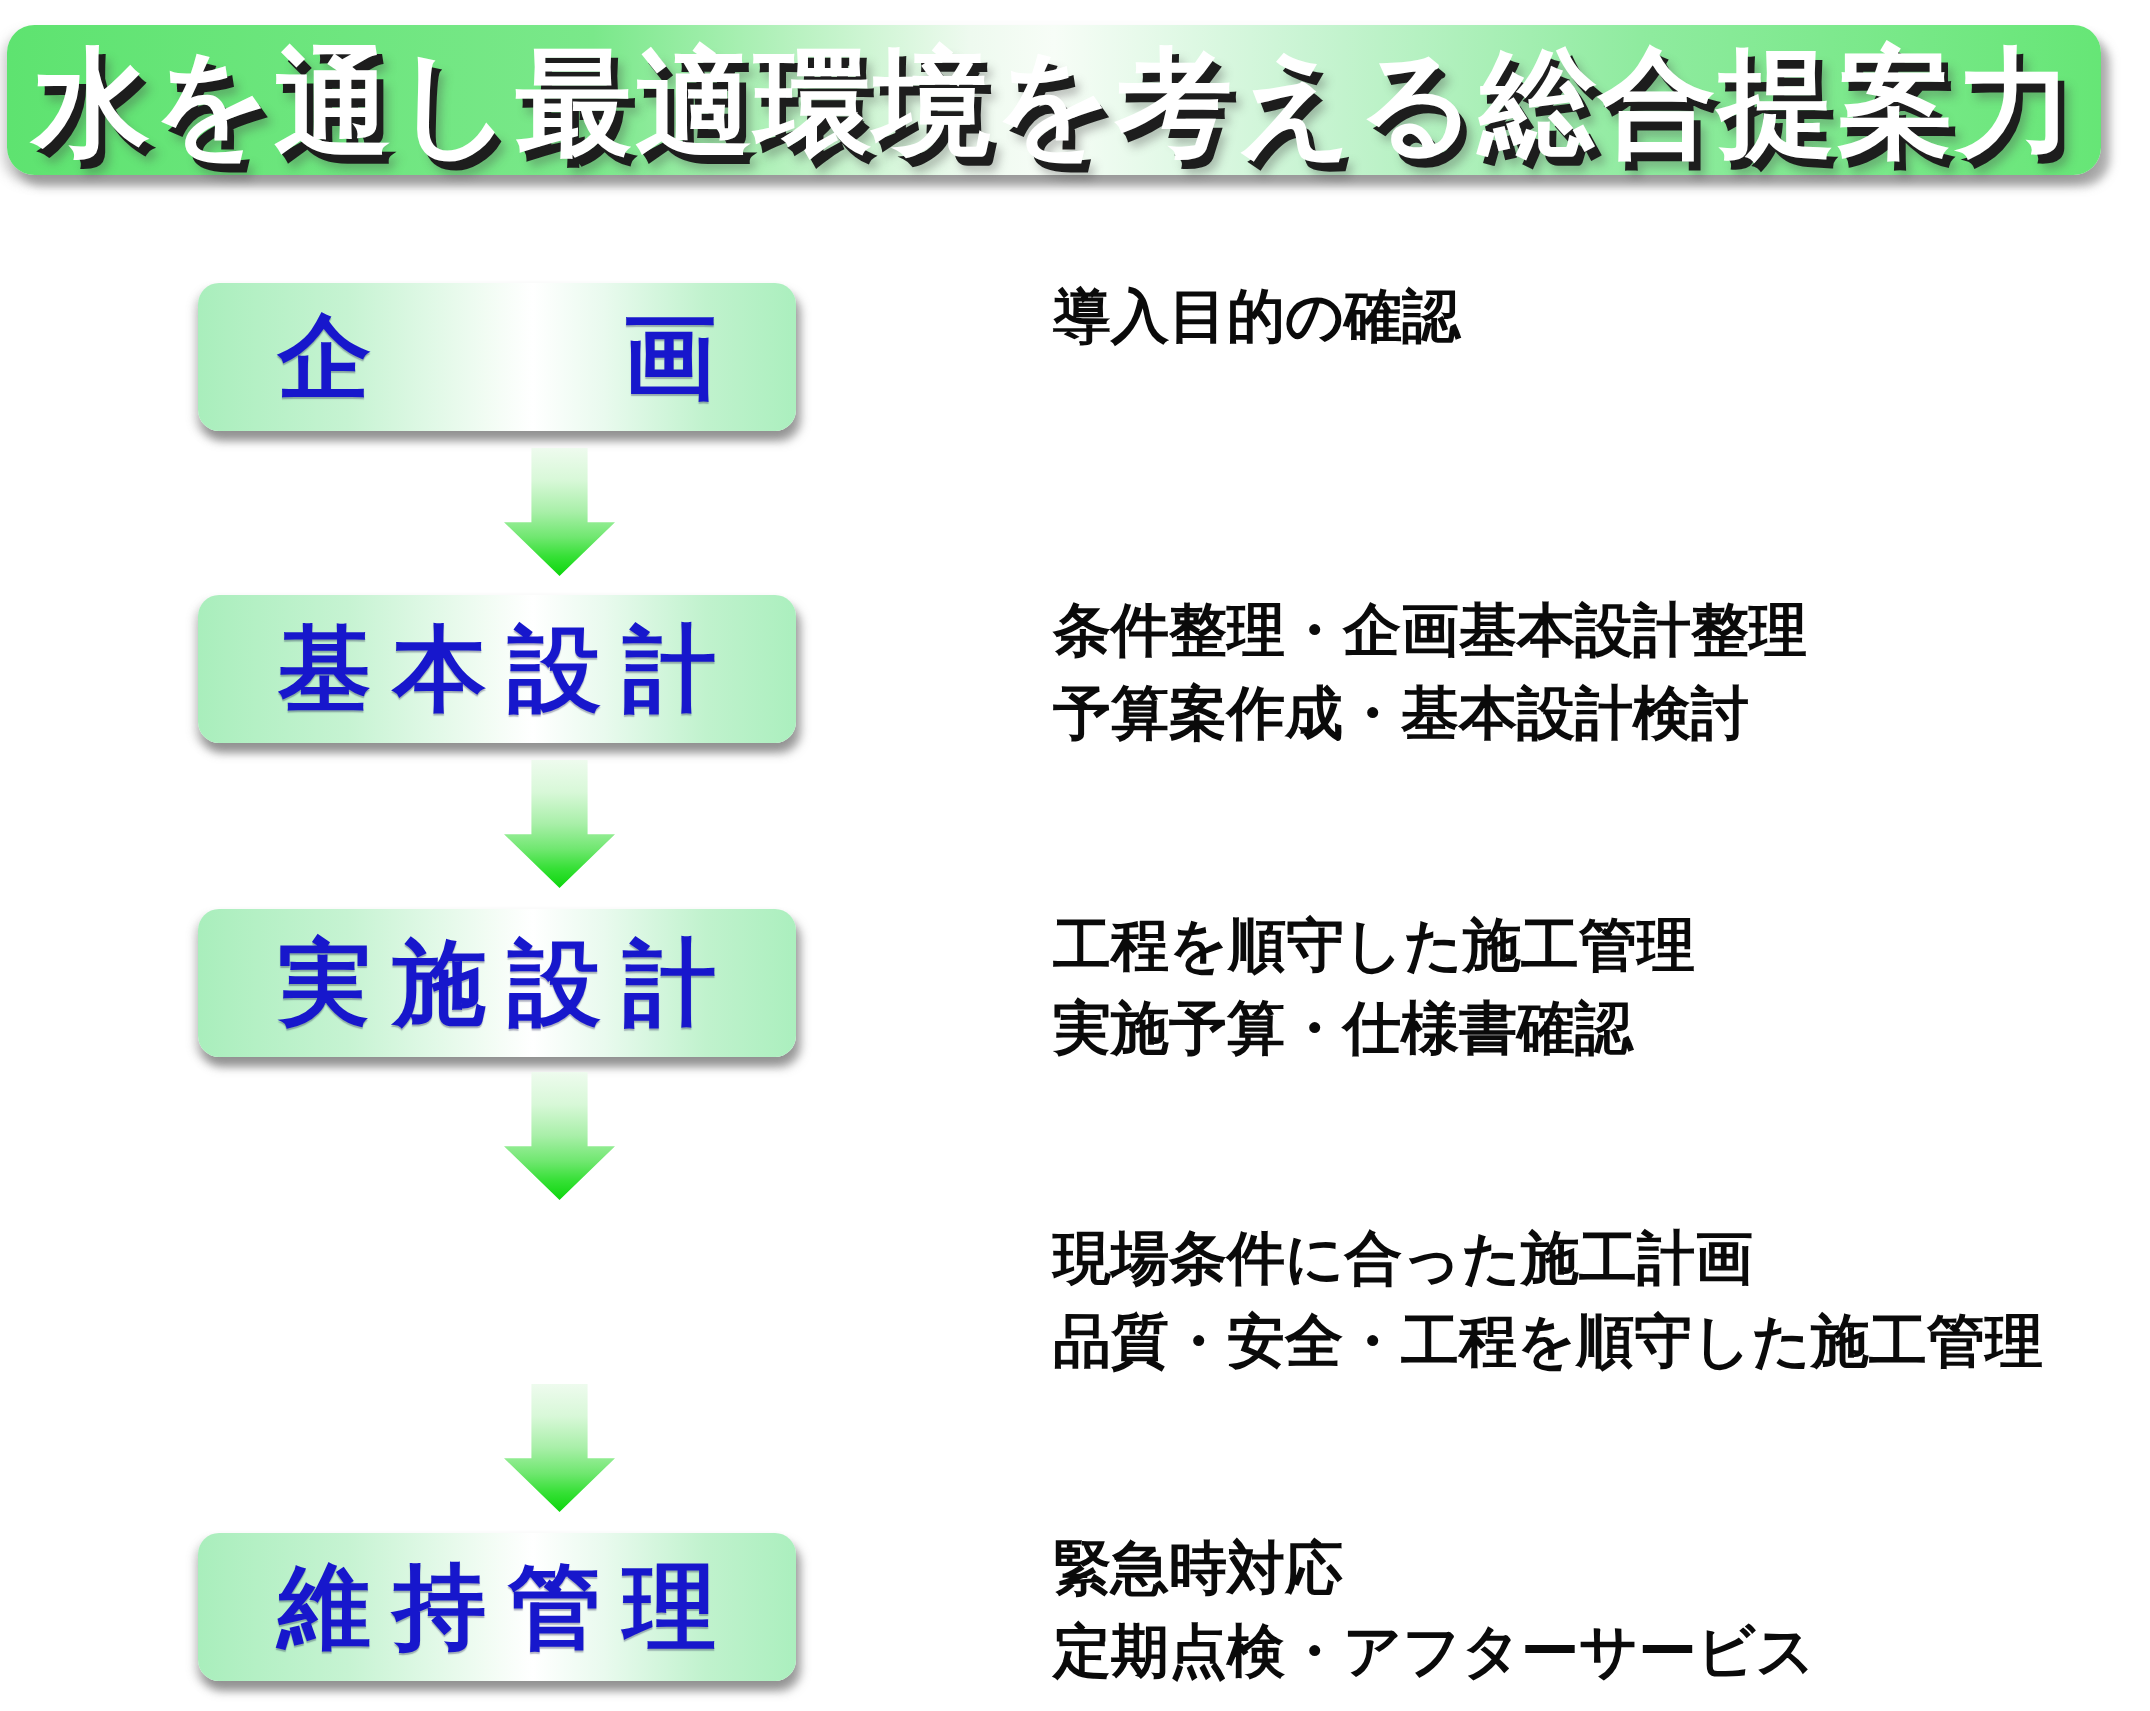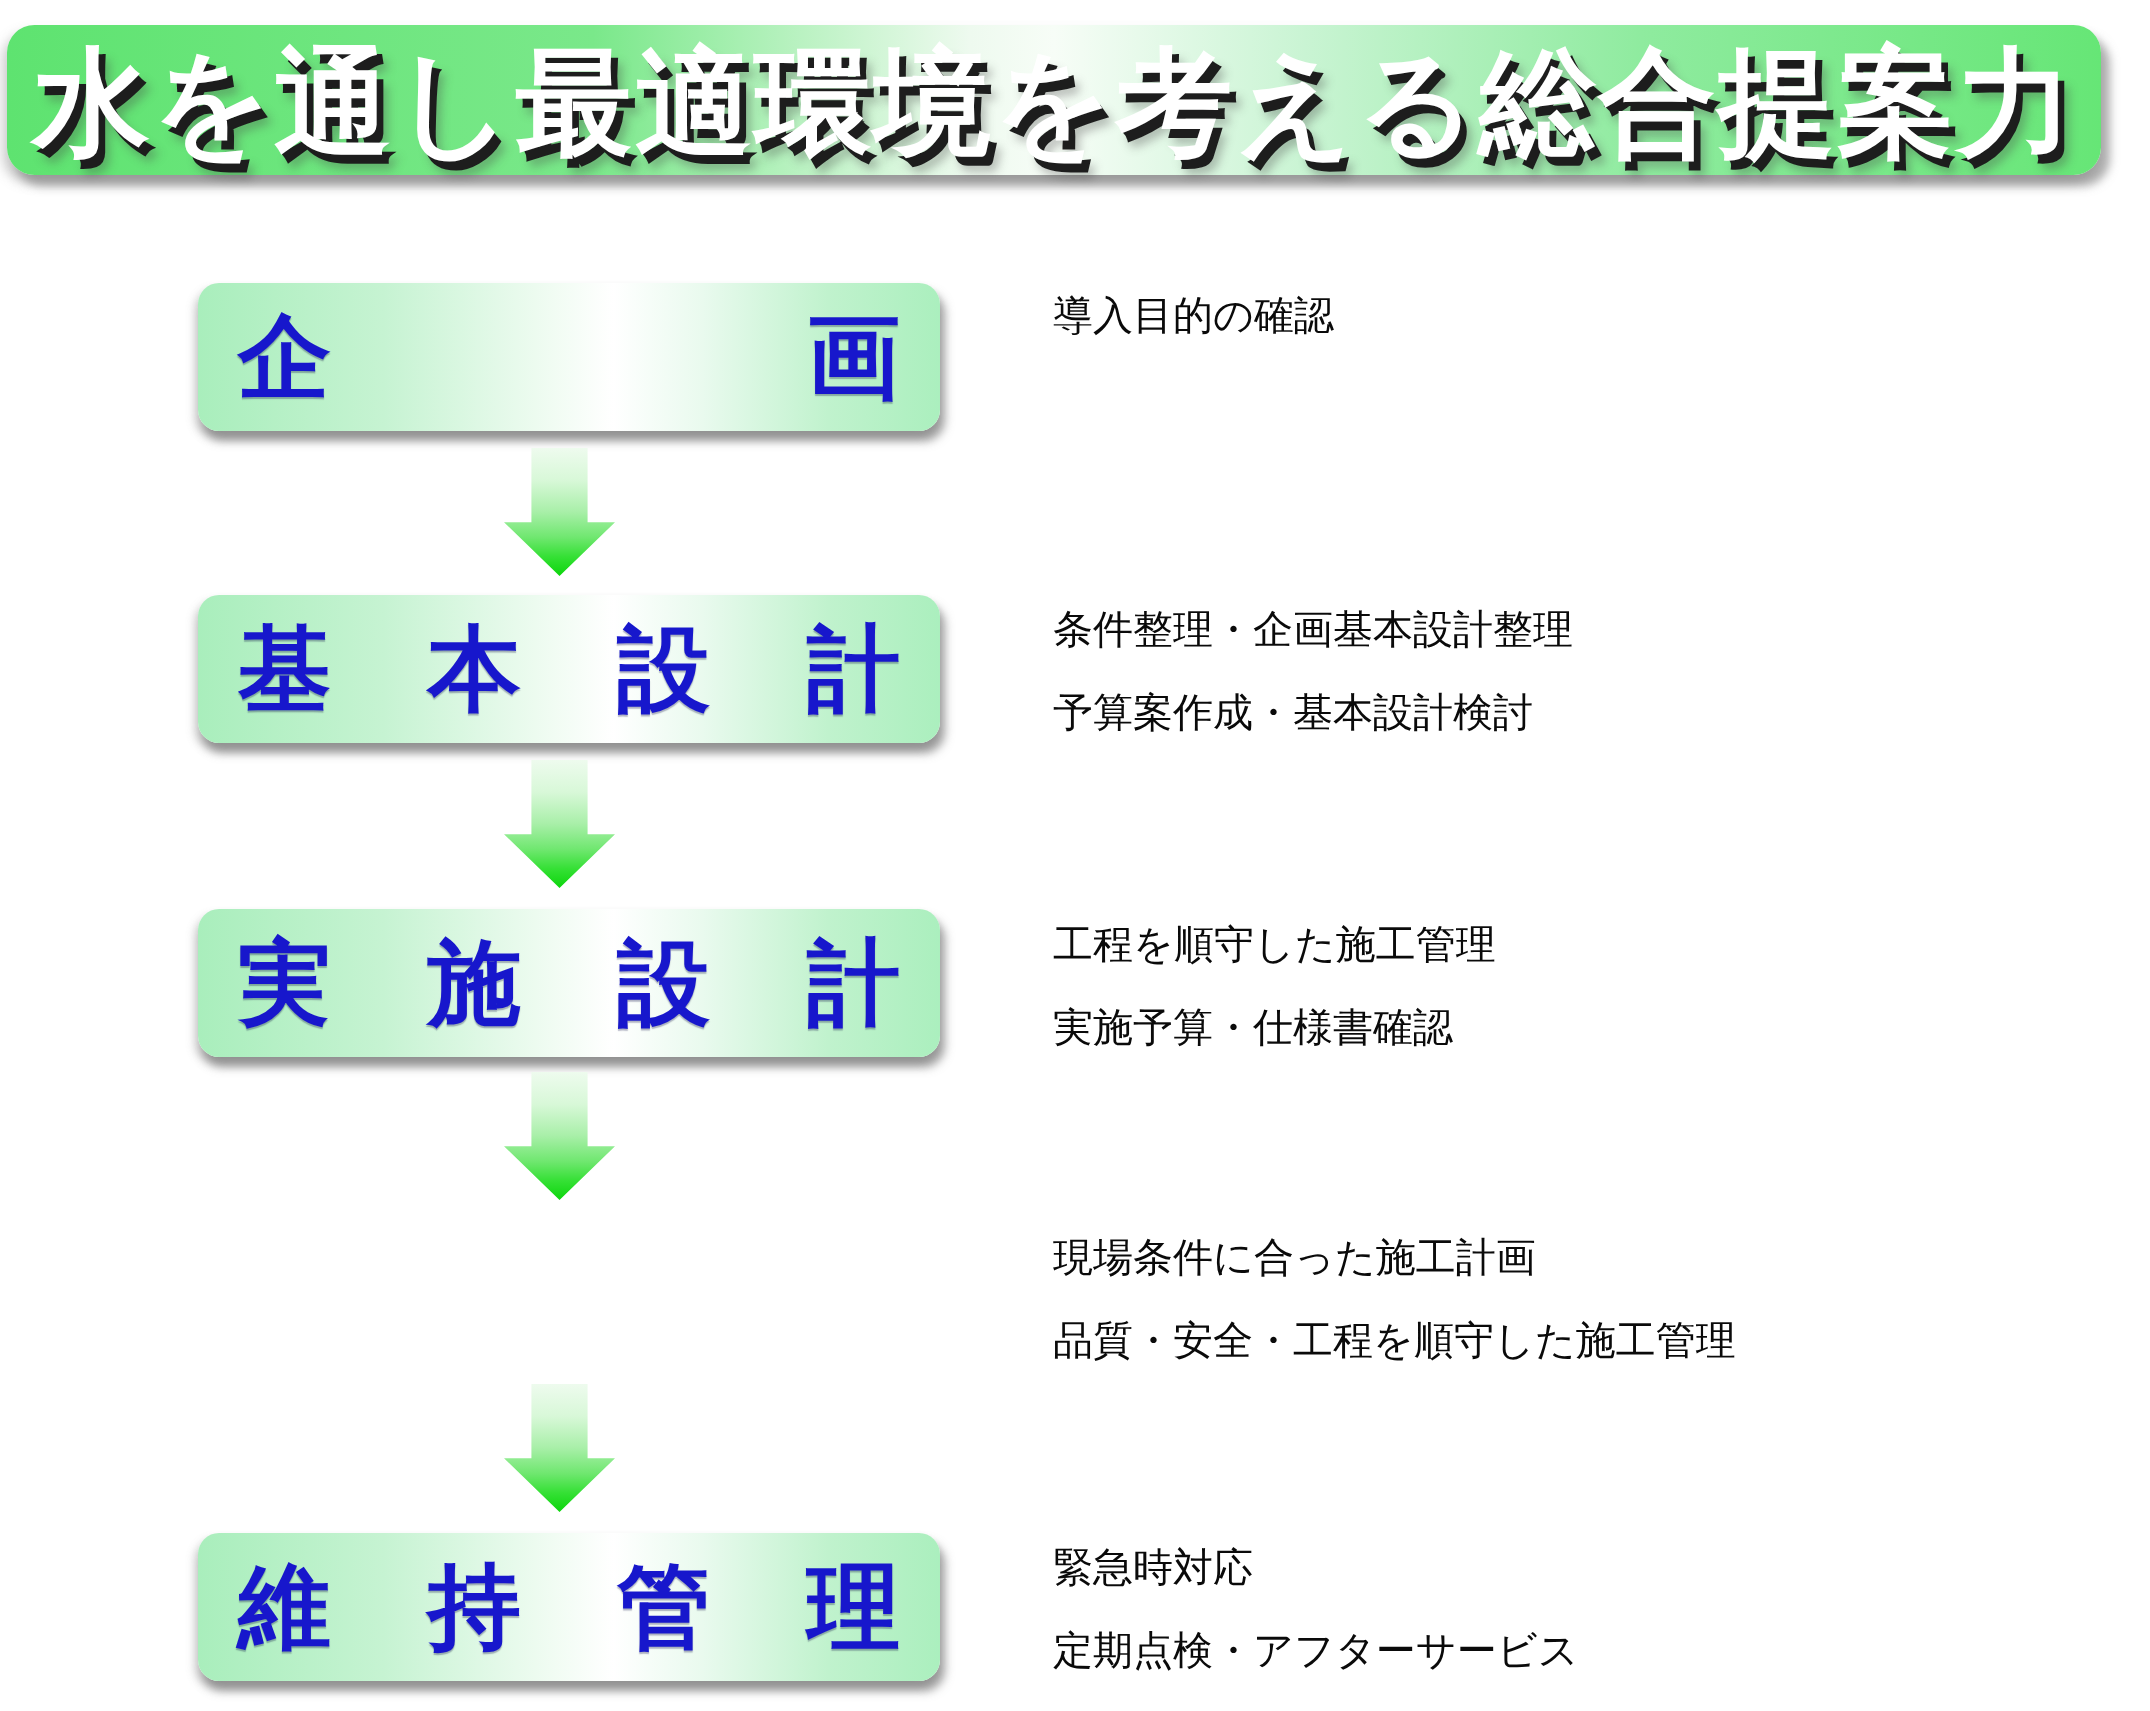--- a/index.html
+++ b/index.html
@@ -27,28 +27,28 @@
     font-size:117px;
     font-weight:bold;
     letter-spacing:2.4px;
     white-space:nowrap;
     text-shadow:6.7px 8.6px 0 #1d1d1d, 11px 14.7px 9.8px rgba(70,70,70,.35);
   }
 
   
   .step-box{
     position:absolute;
-    left:198px;width:742px;height:148px;
+    left:198px;width:598px;height:148px;
     border-radius:21px;
     background:linear-gradient(90deg,
       #a9eebc 0%, #c6f3d2 25%, #f1fcf3 48%, #ffffff 56%,
       #e9faee 68%, #c0f2cd 85%, #abefbe 100%);
     box-shadow:4.9px 9.8px 9.8px rgba(100,100,100,.6), -3.7px 6.1px 8.6px rgba(120,120,120,.3);
     display:flex;align-items:center;
-    padding:0 40px;
+    padding:0 80px;
     box-sizing:border-box;
   }
   .step-label{
     flex:1;
     color:#1717cc;
     font-size:93px;
     font-weight:bold;
     line-height:1;
     text-align:justify;
     text-align-last:justify;
@@ -62,22 +62,22 @@
     background:linear-gradient(180deg,
       #eefbee 0%, #d8f8d8 25%, #a8efa8 50%, #6fe76f 70%, #35e035 85%, #0cd60c 100%);
     clip-path:polygon(24.7% 0, 75.3% 0, 75.3% 58%, 100% 58%, 50% 100%, 0 58%, 24.7% 58%);
   }
 
   
   .step-desc{
     position:absolute;
     left:1053px;
     color:#0a0a0a;
-    font-size:40px;
-    font-weight:400;
+    font-size:58px;
+    font-weight:700;
     line-height:83px;
     white-space:nowrap;
   }
   .step-desc div{white-space:nowrap;}
 </style>
 </head>
 <body>
 
 <div id="canvas">
 

